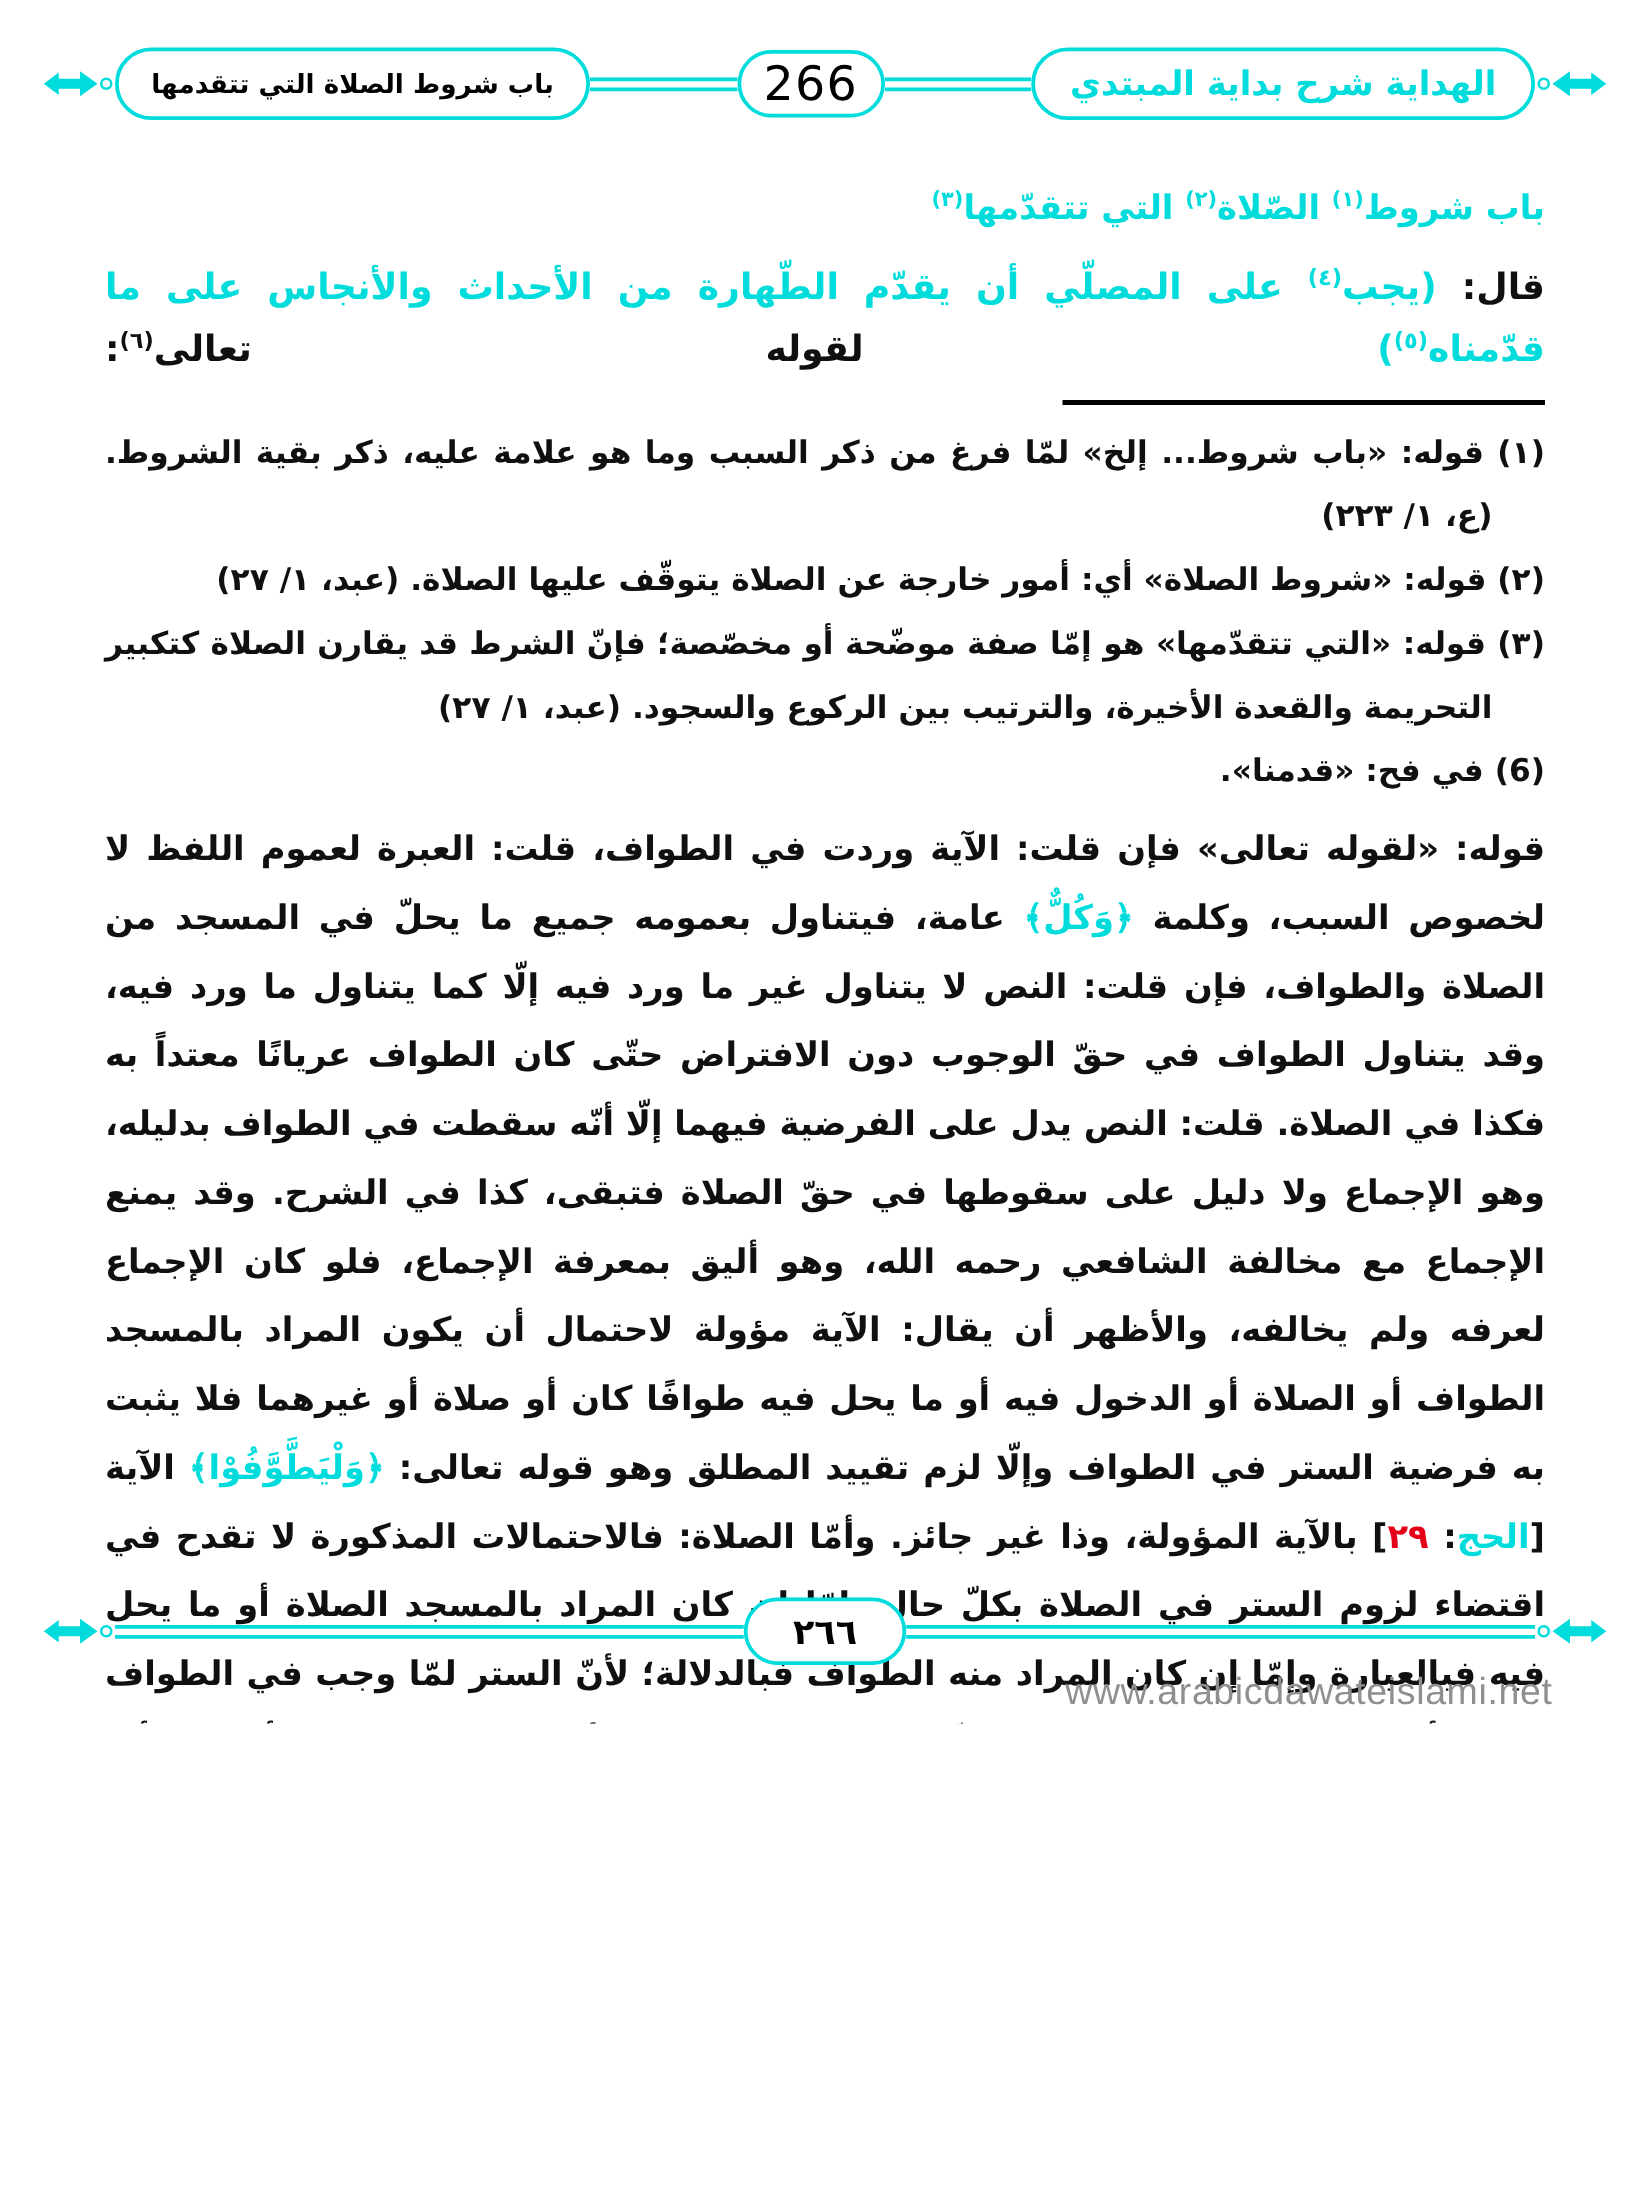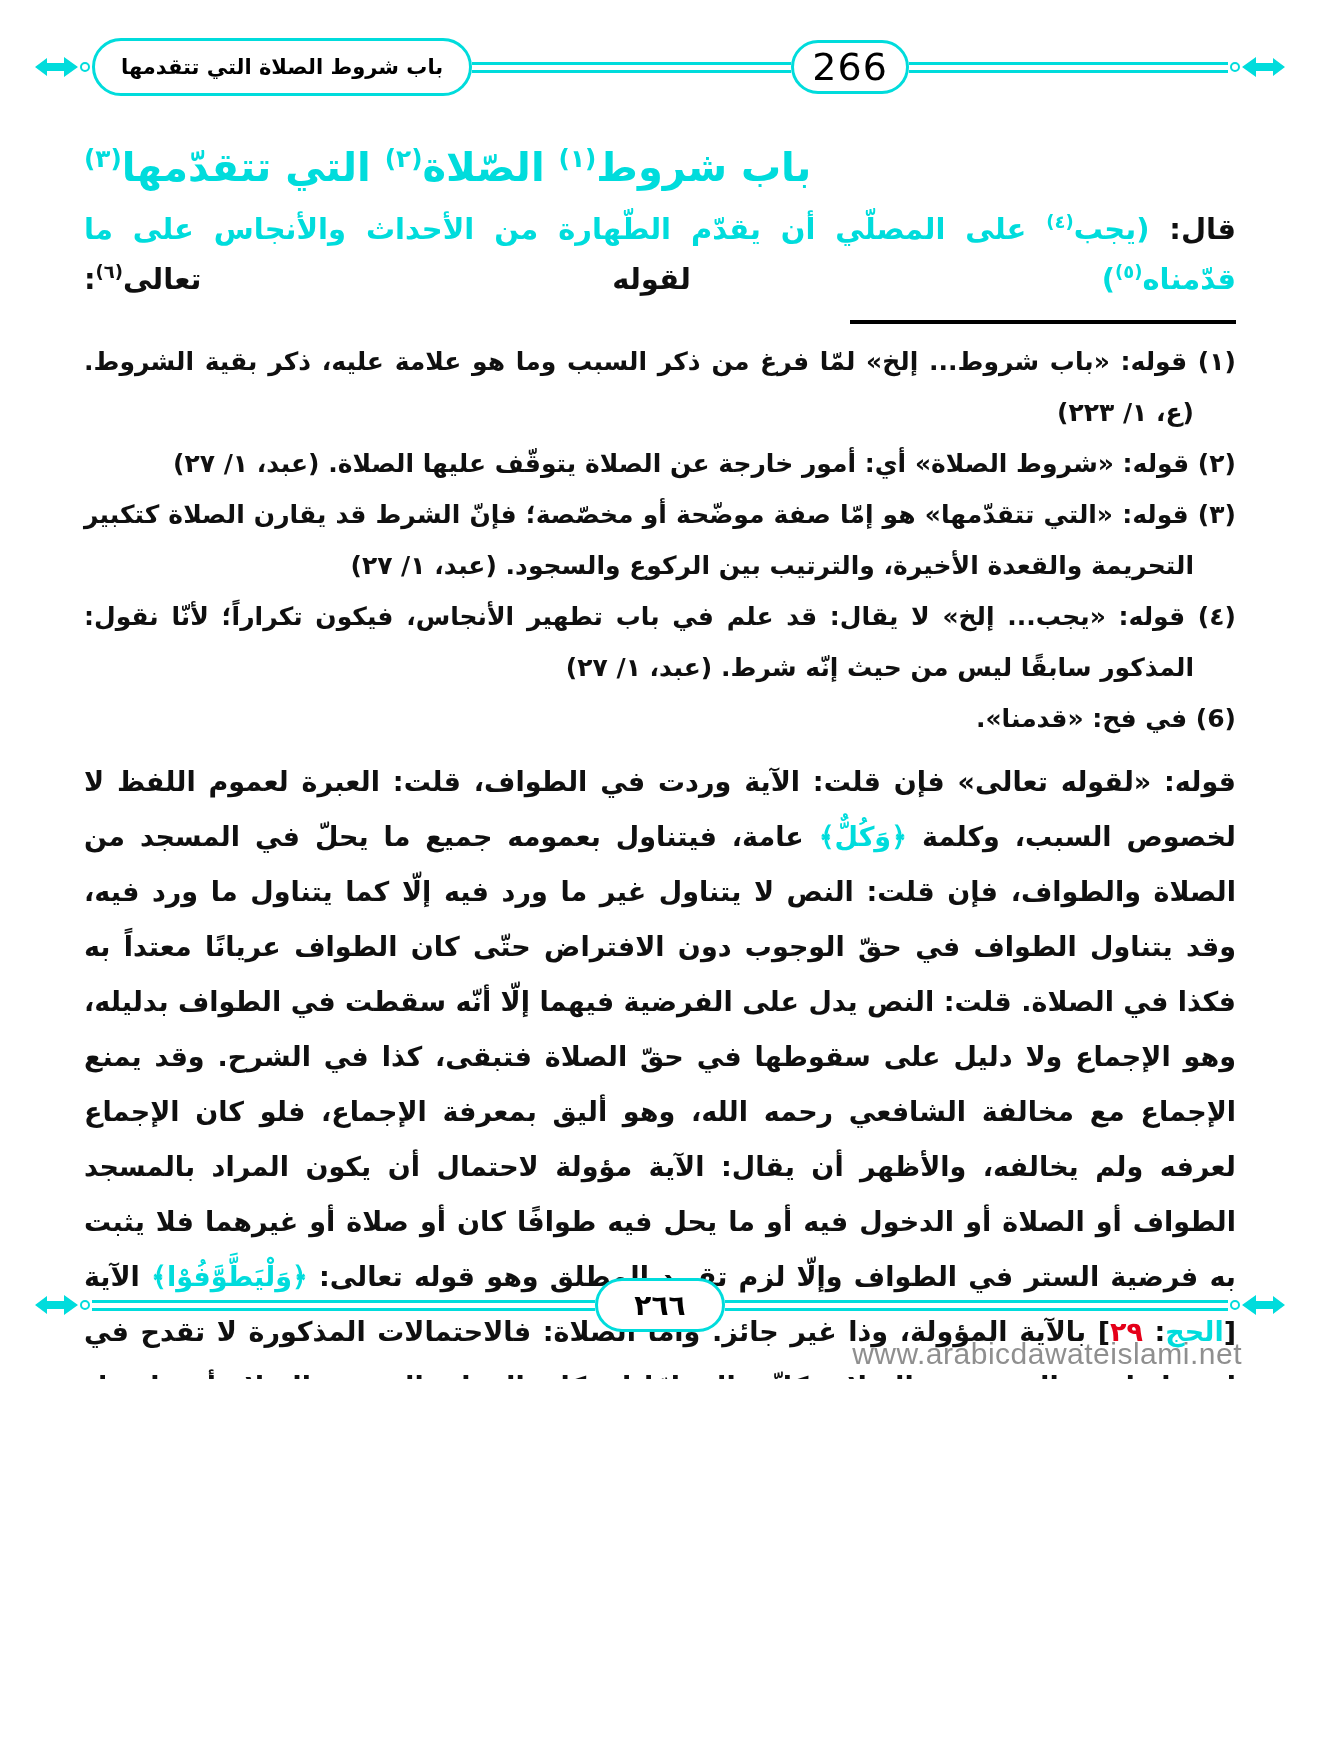--- a/index.html
+++ b/index.html
@@ -45,22 +45,22 @@
   .finial{flex:0 0 auto;display:block;}
   .finial svg{display:block;}
   
   .content{
     direction:rtl;
     padding:0 84px;
     text-align:right;
   }
   .main-title{
     margin-top:46px;
-    text-align:left;
-    font-size:40px;
+    text-align:right;
+    font-size:27px;
     font-weight:bold;
     color:var(--cyan);
     line-height:46px;
   }
   .matn-line{
     margin-top:14px;
     font-size:29px;
     font-weight:bold;
     line-height:50px;
     text-align:justify;
@@ -115,41 +115,43 @@
       </svg>
     </span>
     <div class="capsule capsule-chapter">
       <span>باب شروط الصلاة التي تتقدمها</span>
     </div>
     <div class="connector"></div>
     <div class="capsule capsule-pageno">
       <span>266</span>
     </div>
     <div class="connector"></div>
+    <div class="capsule capsule-book">
+      <span>الهداية شرح بداية المبتدي</span>
+    </div>
     <span class="finial">
       <svg width="58" height="28" viewBox="0 0 58 28">
         <path fill="#00dcdc" d="M57,14 L45,5 L45,10 L28,10 L28,4 L14,14 L28,24 L28,18 L45,18 L45,23 Z"></path>
         <circle cx="7" cy="14" r="4" fill="none" stroke="#00dcdc" stroke-width="2"></circle>
       </svg>
     </span>
   </div>
 
   <div class="content">
 
     <h1 class="main-title"><span class="c-cyan">باب شروط</span><span class="c-cyan sup">(١)</span><span class="c-cyan"> الصّلاة</span><span class="c-cyan sup">(٢)</span><span class="c-cyan"> التي تتقدّمها</span><span class="c-cyan sup">(٣)</span></h1>
 
     <p class="matn-line"><span class="c-black">قال: </span><span class="c-cyan">(يجب</span><span class="c-cyan sup">(٤)</span><span class="c-cyan"> على المصلّي أن يقدّم الطّهارة من الأحداث والأنجاس على ما قدّمناه</span><span class="c-cyan sup">(٥)</span><span class="c-cyan">)</span><span class="c-black"> لقوله تعالى</span><span class="c-black sup">(٦)</span><span class="c-black">:</span></p>
 
     <div class="fn-separator"></div>
 
     <div class="footnotes">
         <p class="footnote">(١) قوله: «باب شروط... إلخ» لمّا فرغ من ذكر السبب وما هو علامة عليه، ذكر بقية الشروط. (ع، ١/ ٢٢٣)</p>
         <p class="footnote">(٢) قوله: «شروط الصلاة» أي: أمور خارجة عن الصلاة يتوقّف عليها الصلاة. (عبد، ١/ ٢٧)</p>
         <p class="footnote">(٣) قوله: «التي تتقدّمها» هو إمّا صفة موضّحة أو مخصّصة؛ فإنّ الشرط قد يقارن الصلاة كتكبير التحريمة والقعدة الأخيرة، والترتيب بين الركوع والسجود. (عبد، ١/ ٢٧)</p>
-        <p class="footnote">(٤) قوله: «يجب... إلخ» لا يقال: قد علم في باب تطهير الأنجاس، فيكون تكراراً؛ لأنّا نقول: المذكور سابقًا ليس من حيث إنّه شرط. (عبد، ١/ ٢٧)</p>
         <p class="footnote">(6) في فح: «قدمنا».</p>
       </div>
 
     <p class="commentary"><span class="c-black">قوله: «لقوله تعالى» فإن قلت: الآية وردت في الطواف، قلت: العبرة لعموم اللفظ لا لخصوص السبب، وكلمة </span><span class="c-cyan">﴿وَكُلٌّ﴾</span><span class="c-black"> عامة، فيتناول بعمومه جميع ما يحلّ في المسجد من الصلاة والطواف، فإن قلت: النص لا يتناول غير ما ورد فيه إلّا كما يتناول ما ورد فيه، وقد يتناول الطواف في حقّ الوجوب دون الافتراض حتّى كان الطواف عريانًا معتداً به فكذا في الصلاة. قلت: النص يدل على الفرضية فيهما إلّا أنّه سقطت في الطواف بدليله، وهو الإجماع ولا دليل على سقوطها في حقّ الصلاة فتبقى، كذا في الشرح. وقد يمنع الإجماع مع مخالفة الشافعي رحمه الله، وهو أليق بمعرفة الإجماع، فلو كان الإجماع لعرفه ولم يخالفه، والأظهر أن يقال: الآية مؤولة لاحتمال أن يكون المراد بالمسجد الطواف أو الصلاة أو الدخول فيه أو ما يحل فيه طوافًا كان أو صلاة أو غيرهما فلا يثبت به فرضية الستر في الطواف وإلّا لزم تقييد المطلق وهو قوله تعالى: </span><span class="c-cyan">﴿وَلْيَطَّوَّفُوْا﴾</span><span class="c-black"> الآية [</span><span class="c-cyan">الحج</span><span class="c-black">: </span><span class="c-red">٢٩</span><span class="c-black">] بالآية المؤولة، وذا غير جائز. وأمّا الصلاة: فالاحتمالات المذكورة لا تقدح في اقتضاء لزوم الستر في الصلاة بكلّ حال، إمّا إن كان المراد بالمسجد الصلاة أو ما يحل فيه فبالعبارة وإمّا إن كان المراد منه الطواف فبالدلالة؛ لأنّ الستر لمّا وجب في الطواف -وبابه أوسع من باب الصلاة حتّى حلّ فيه النطق دونها- فلأن يجب في الصلاة أولى. وأمّا إن أريد الدخول فكذلك؛ لأنّ المقصود وهو الصلاة من الدخول فيه، فإذا لزم الستر عند الدخول فيه فلأن يجب عند أداء المقصود أولى فكانت الآية قطعية في حقّها فيفترض بها الستر فيها. فأمّا الطواف فلا موجب للآية في لزوم الستر فيه على تقدير إرادة الصلاة لا بالعبارة وهو ظاهر وكذا بالدلالة؛ لأنّ بابها أضيق من بابه فلا يدلّ وجوب الستر فيها وجوبه فيه، فيكون احتمال التأويل بالصلاة قادحًا في اقتضاءها وجوب الستر في الطواف فلا يثبت به الفرضية. (د، ص٤٩)</span></p>
 
   </div>
 
   <div class="rule rule-bottom">
     <span class="finial">
       <svg width="58" height="28" viewBox="0 0 58 28">

